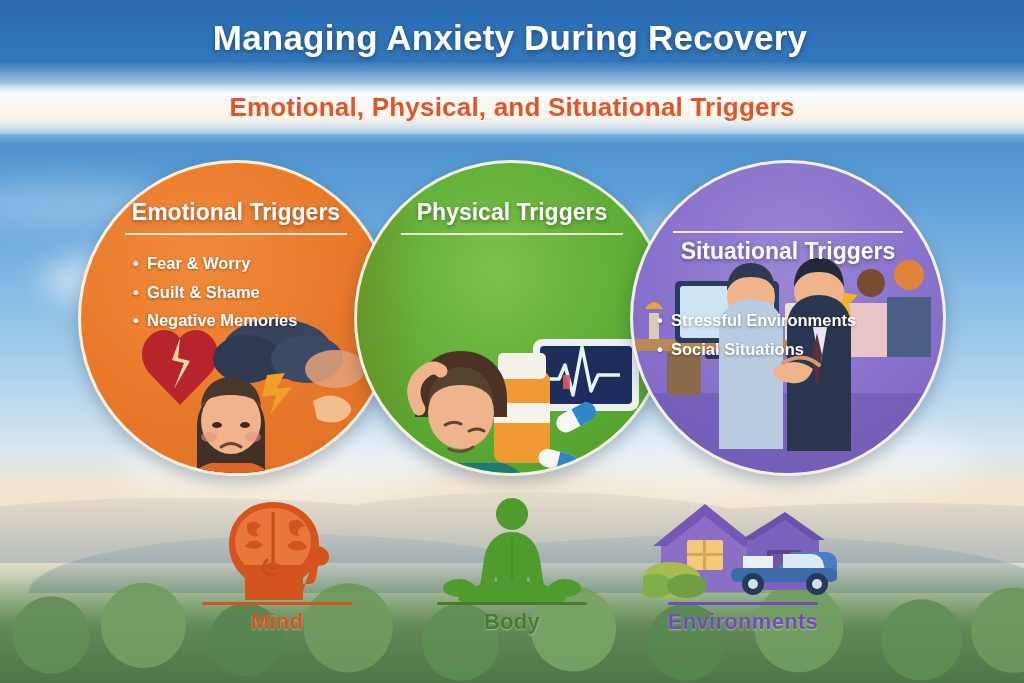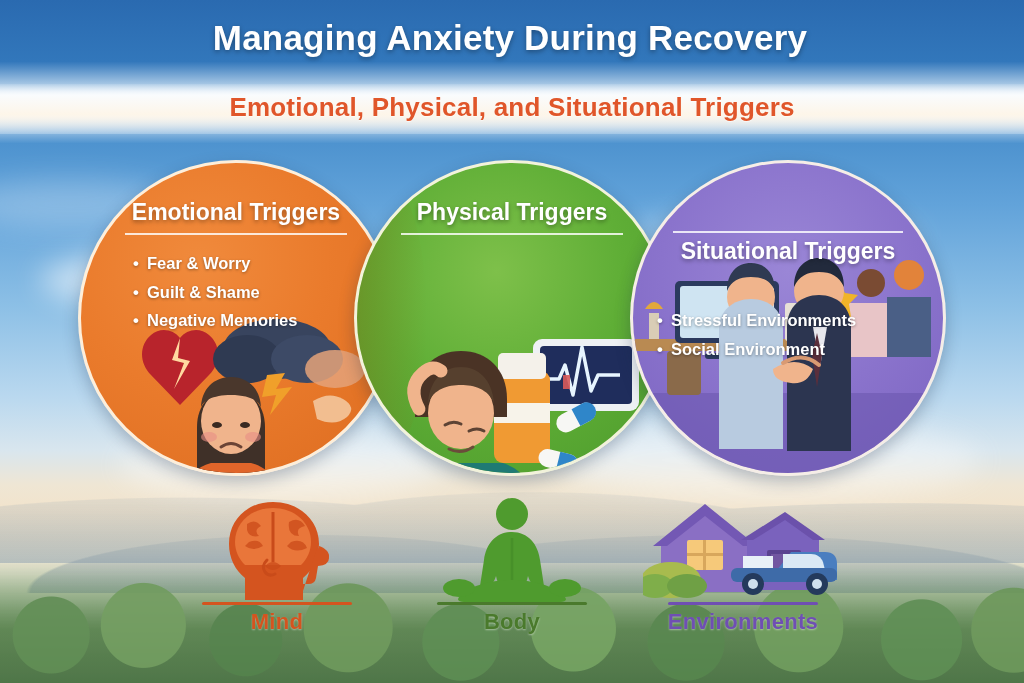--- a/index.html
+++ b/index.html
@@ -234,21 +234,21 @@
           <path d="M184 170l5 22-5 32-5-32z" fill="#5b2f3c"></path>
           <path d="M140 206q22 -14 40 0 -6 16 -22 14 -18 -2 -18 -14z" fill="#f0b48c"></path>
           <path d="M150 200q20 -12 36 2" stroke="#d99a72" stroke-width="4" fill="none" stroke-linecap="round"></path>
         </svg>
       </div>
       <div class="head" style="top:34px;margin-top:41px;">Situational Triggers</div>
       <div class="head-rule" style="left:40px;right:40px;top:68px;"></div>
       <div class="bullets" style="left:24px;top:107px;margin-top:42px;">
         <ul>
           <li>Stressful Environments</li>
-          <li>Social Environment</li>
+          <li>Social Situations</li>
         </ul>
       </div>
     </div>
   </div>
 
   <div class="iconcol" style="left:172px;top:492px;">
     <div class="iconwrap">
       <svg width="140" height="108" viewBox="0 0 140 108">
         <path d="M96 106V84c10-8 16-20 16-34C112 26 92 8 66 8S22 26 22 50c0 14 6 26 16 34v22z" fill="#d4541f"></path>
         <path d="M112 52c6 2 10 6 10 10s-6 8-12 8" fill="#d4541f"></path>

